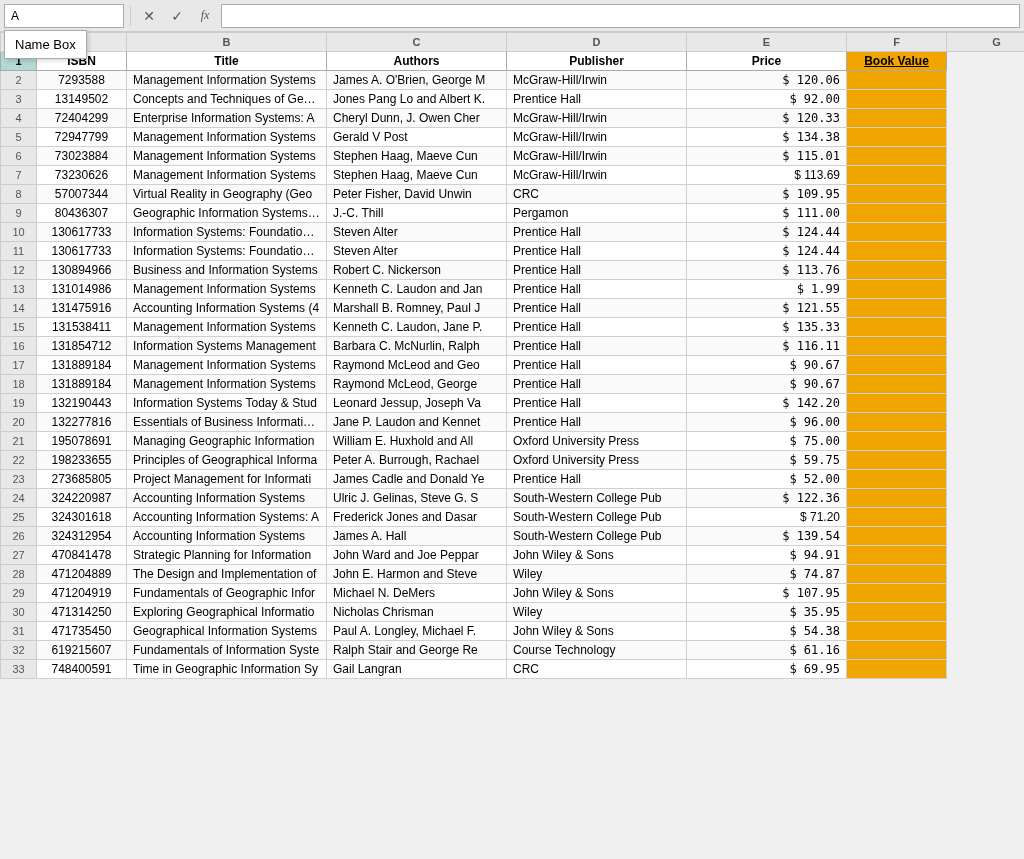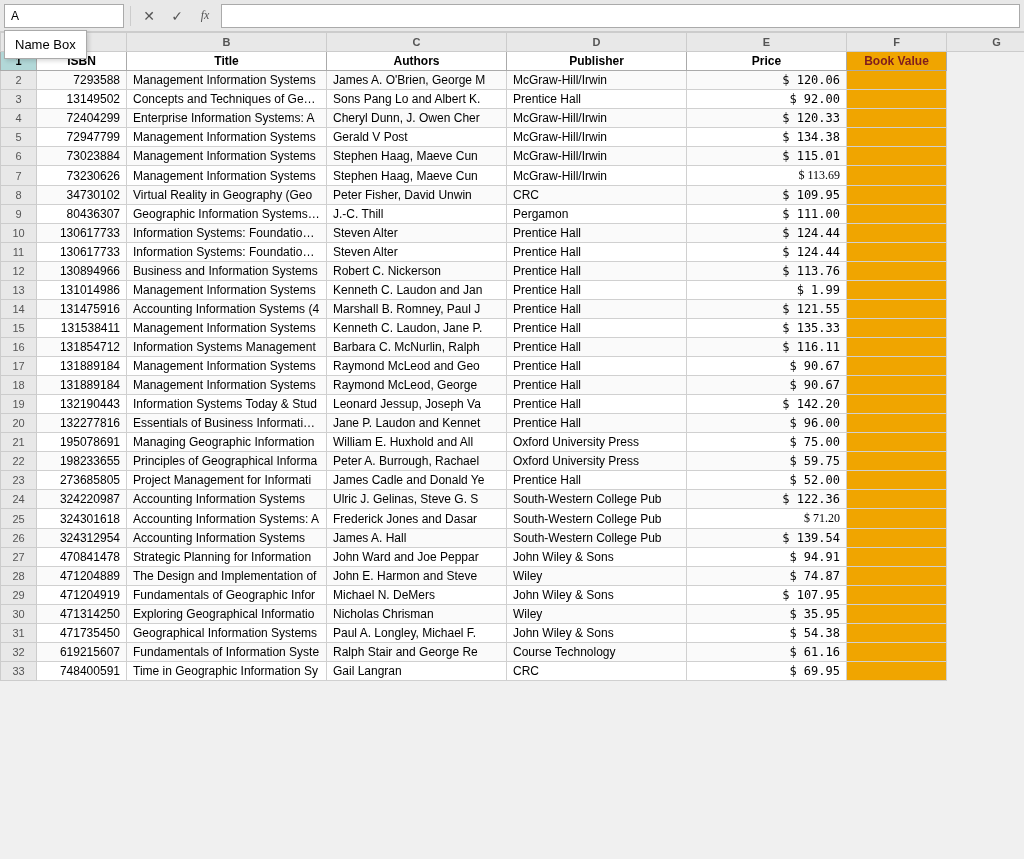--- a/index.html
+++ b/index.html
@@ -117,36 +117,37 @@
     }
 
     .header-row td {
       background: #b2d8d8;
       font-weight: bold;
       text-align: center;
       border: 1px solid #aaa;
       color: #000;
     }
 
-    .cell-isbn { text-align: right; min-width: 90px; }
+    .cell-isbn { text-align: center; min-width: 90px; }
     .cell-title { min-width: 200px; max-width: 200px; }
     .cell-authors { min-width: 180px; max-width: 180px; }
     .cell-publisher { min-width: 160px; max-width: 160px; }
     .cell-price { text-align: right; min-width: 80px; }
     .cell-bookvalue { min-width: 100px; background: #f0a500; }
 
     tr:nth-child(even) td:not(.row-num) { background: #fafafa; }
     tr:nth-child(odd) td:not(.row-num) { background: #ffffff; }
 
     
     td.cell-bookvalue { background: #f0a500 !important; }
 
     .header-row td.cell-bookvalue {
       background: #f0a500 !important;
-      color: #7f1d1d;
+      color: #000000;
+      text-decoration: underline;
     }
   </style>
 </head>
 <body>
 
 <div class="toolbar">
   <div class="name-box-container">
     <input class="name-box" type="text" value="A" style="">
     <div class="name-box-tooltip">Name Box</div>
   </div>
@@ -188,21 +189,21 @@
       <td class="cell-title" title="Management Information Systems">Management Information Systems</td>
       <td class="cell-authors" title="James A. O'Brien, George M">James A. O'Brien, George M</td>
       <td class="cell-publisher">McGraw-Hill/Irwin</td>
       <td class="cell-price" style="font-family:monospace;">$ 120.06</td>
       <td class="cell-bookvalue"></td>
     </tr>
         <tr>
       <td class="row-num">3</td>
       <td class="cell-isbn">13149502</td>
       <td class="cell-title" title="Concepts and Techniques of Geogr">Concepts and Techniques of Geogr</td>
-      <td class="cell-authors" title="Chor Pang Lo and Albert K.">Sons Pang Lo and Albert K.</td>
+      <td class="cell-authors" title="Chor Pang Lo and Albert K.">Jones Pang Lo and Albert K.</td>
       <td class="cell-publisher">Prentice Hall</td>
       <td class="cell-price" style="font-family:monospace;">$   92.00</td>
       <td class="cell-bookvalue"></td>
     </tr>
         <tr>
       <td class="row-num">4</td>
       <td class="cell-isbn">72404299</td>
       <td class="cell-title" title="Enterprise Information Systems: A">Enterprise Information Systems: A</td>
       <td class="cell-authors" title="Cheryl Dunn, J. Owen Cher">Cheryl Dunn, J. Owen Cher</td>
       <td class="cell-publisher">McGraw-Hill/Irwin</td>
@@ -226,26 +227,26 @@
       <td class="cell-publisher">McGraw-Hill/Irwin</td>
       <td class="cell-price" style="font-family:monospace;padding-left:29px;">$ 115.01</td>
       <td class="cell-bookvalue"></td>
     </tr>
         <tr>
       <td class="row-num">7</td>
       <td class="cell-isbn">73230626</td>
       <td class="cell-title" title="Management Information Systems">Management Information Systems</td>
       <td class="cell-authors" title="Stephen Haag, Maeve Cun">Stephen Haag, Maeve Cun</td>
       <td class="cell-publisher">McGraw-Hill/Irwin</td>
-      <td class="cell-price" style="font-family:Liberation Serif, serif;">$ 113.69</td>
+      <td class="cell-price" style="font-family:Liberation Sans, sans-serif;">$ 113.69</td>
       <td class="cell-bookvalue"></td>
     </tr>
         <tr>
       <td class="row-num">8</td>
-      <td class="cell-isbn">34730102</td>
+      <td class="cell-isbn">57007344</td>
       <td class="cell-title" title="Virtual Reality in Geography (Geo">Virtual Reality in Geography (Geo</td>
       <td class="cell-authors" title="Peter Fisher, David Unwin">Peter Fisher, David Unwin</td>
       <td class="cell-publisher">CRC</td>
       <td class="cell-price" style="font-family:monospace;">$ 109.95</td>
       <td class="cell-bookvalue"></td>
     </tr>
         <tr>
       <td class="row-num">9</td>
       <td class="cell-isbn">80436307</td>
       <td class="cell-title" title="Geographic Information Systems in">Geographic Information Systems in</td>
@@ -388,21 +389,21 @@
       <td class="cell-publisher">South-Western College Pub</td>
       <td class="cell-price" style="font-family:monospace;">$ 122.36</td>
       <td class="cell-bookvalue"></td>
     </tr>
         <tr>
       <td class="row-num">25</td>
       <td class="cell-isbn">324301618</td>
       <td class="cell-title" title="Accounting Information Systems: A">Accounting Information Systems: A</td>
       <td class="cell-authors" title="Frederick Jones and Dasar">Frederick Jones and Dasar</td>
       <td class="cell-publisher">South-Western College Pub</td>
-      <td class="cell-price" style="font-family:Liberation Serif, serif;">$   71.20</td>
+      <td class="cell-price" style="font-family:Liberation Sans, sans-serif;">$   71.20</td>
       <td class="cell-bookvalue"></td>
     </tr>
         <tr>
       <td class="row-num">26</td>
       <td class="cell-isbn">324312954</td>
       <td class="cell-title" title="Accounting Information Systems">Accounting Information Systems</td>
       <td class="cell-authors" title="James A. Hall">James A. Hall</td>
       <td class="cell-publisher">South-Western College Pub</td>
       <td class="cell-price" style="font-family:monospace;">$ 139.54</td>
       <td class="cell-bookvalue"></td>

